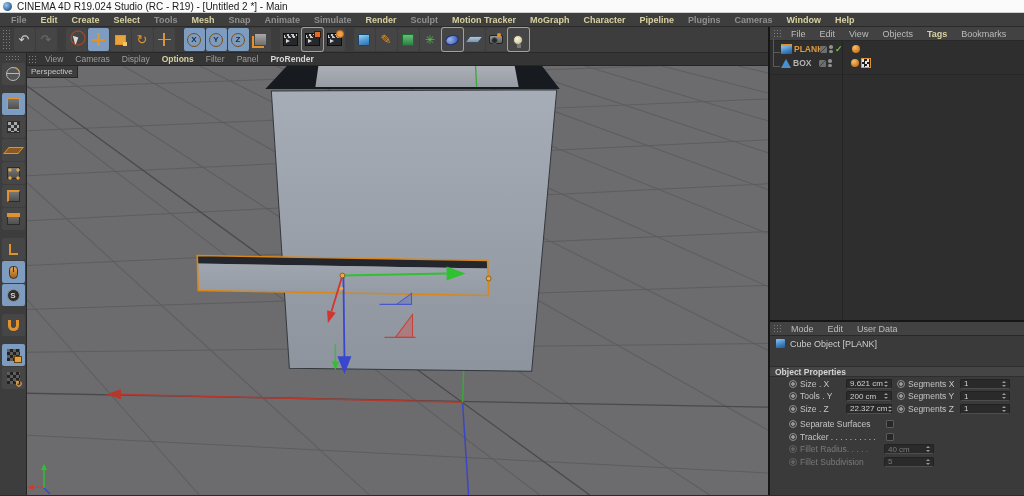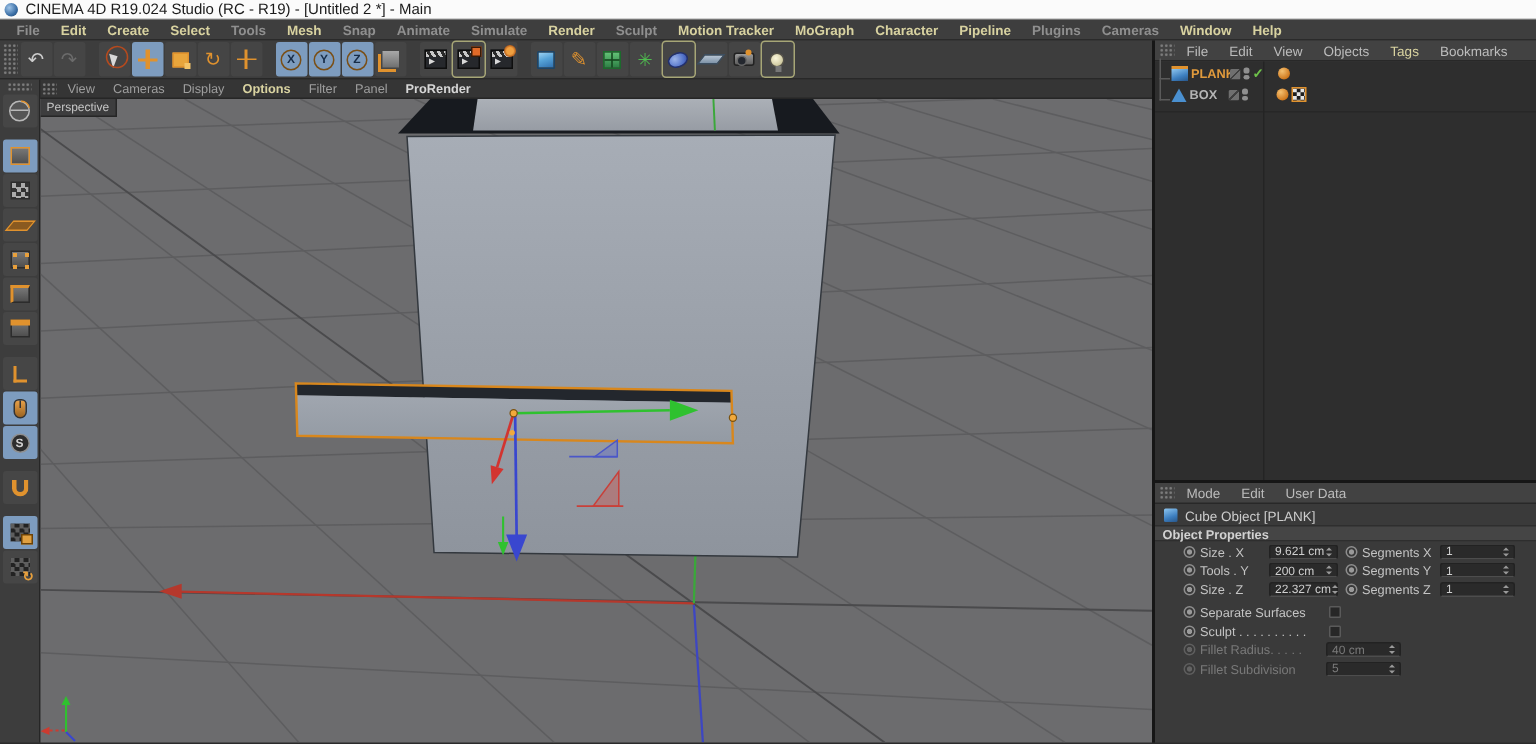--- a/index.html
+++ b/index.html
@@ -148,21 +148,21 @@
   .vpcanvas { position:relative; flex:1; background:#6c6c6e; overflow:hidden; }
   .vpcanvas svg { position:absolute; inset:0; width:100%; height:100%; }
   .persplabel { position:absolute; left:0; top:0; background:rgba(58,58,58,.92); color:#c6c6c6;
         font-size:8px; padding:1px 4px; border-right:1px solid #262626; border-bottom:1px solid #262626; }
 
   
   .om { height:293px; display:flex; flex-direction:column; background:#2e2e2e; }
   .pmenubar { height:14px; background:#424242; border-bottom:1px solid #282828;
               display:flex; align-items:center; padding-left:2px; flex:none; }
   .pmenubar .mi { padding:0 7px; font-size:9px; color:#bcbcbc; }
-  .pmenubar .mi.hl .t { color:#d8d2a0; font-weight:normal; }
+  .pmenubar .mi.hl .t { color:#d8d2a0; font-weight:bold; }
   .omlist { position:relative; flex:1; padding-top:1px; }
   .om-vline { position:absolute; left:72px; top:0; bottom:0; width:1px; background:#242424; }
   .om-endline { border-top:1px solid #272727; margin-top:4px; }
   .om-row { display:flex; align-items:center; height:14px; padding-left:3px; }
   .tree { width:7px; height:14px; border-left:1px solid #5a5a5a; border-bottom:1px solid #5a5a5a;
           margin-bottom:6px; flex:none; }
   .om-row:last-of-type .tree { border-left:1px solid #5a5a5a; }
   .oicon { width:11px; height:10px; margin:0 2px 0 1px; flex:none; }
   .oicon.obj-cube { background:linear-gradient(160deg,#8ec6f0,#3d7fc0 60%,#28568a); border-top:2px solid #e0922e; }
   .oicon.obj-poly { width:0; height:0; border-left:5px solid transparent; border-right:5px solid transparent;
@@ -187,21 +187,21 @@
   .am { flex:1; background:#3a3a3a; display:flex; flex-direction:column; }
   .am-title { display:flex; align-items:center; height:13px; padding-left:6px; margin-top:1px; }
   .am-cube { width:9px; height:9px; border-radius:1px; margin-right:5px;
         background:linear-gradient(160deg,#8ec6f0,#3d7fc0 60%,#28568a); }
   .am-title .t { font-size:9px; color:#cdcdcd; }
   .tabs { display:flex; gap:2px; padding:2px 0 2px 5px; }
   .tab { height:11px; padding:0 6px; background:#4d4d4d; border-radius:2px 2px 0 0; font-size:8.5px;
         color:#bdbdbd; display:flex; align-items:center; }
   .tab.active { background:#5b7aa0; color:#f0f0f0; }
   .sectionhdr { height:11px; background:#454545; border-top:1px solid #2e2e2e; border-bottom:1px solid #2e2e2e;
-        font-size:8.5px; font-weight:bold; color:#d2d2d2; display:flex; align-items:center; padding-left:5px; }
+        font-size:8.5px; font-weight:bold; color:#d2d2d2; display:flex; align-items:center; padding-left:5px;margin-top:16px; }
   .prow { display:flex; align-items:center; height:12px; margin-top:0.5px; padding-left:19px; }
   .adot { width:8px; height:8px; border:1.5px solid #8e8e8e; border-radius:50%; margin-right:3px; flex:none;
         background:radial-gradient(#9a9a9a 1.5px, transparent 2px); }
   .prow.dim .adot { border-color:#5f5f5f; background:radial-gradient(#636363 1.5px, transparent 2px); }
   .albl { font-size:8.5px; color:#c4c4c4; flex:none; }
   .albl.w1 { width:46px; } .albl.w2 { width:52px; }
   .prow.dim .albl { color:#797979; }
   .afld { height:10px; background:#2a2a2a; border-radius:2px; border:1px solid #222;
         border-bottom-color:#4d4d4d; display:flex; align-items:center; padding:0 2px 0 3px; flex:none; }
   .afld .v { font-size:8px; color:#cfcfcf; flex:1; white-space:nowrap; }
@@ -679,21 +679,21 @@
       <div>
 
           <div class="prow">
             <span class="adot"></span>
             <span class="albl" style="width:84px">Separate Surfaces</span>
             <span class="cbx"></span>
           </div>
 
           <div class="prow">
             <span class="adot"></span>
-            <span class="albl" style="width:84px">Sculpt . . . . . . . . . .</span>
+            <span class="albl" style="width:84px">Tracker . . . . . . . . . .</span>
             <span class="cbx"></span>
           </div>
 
       </div>
       <div>
 
           <div class="prow dim">
             <span class="adot"></span>
             <span class="albl" style="width:84px">Fillet Radius. . . . .</span>
             <span class="afld w2">

